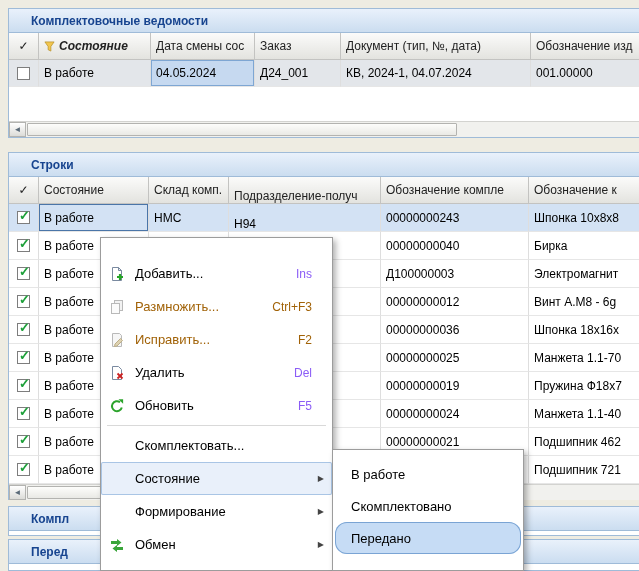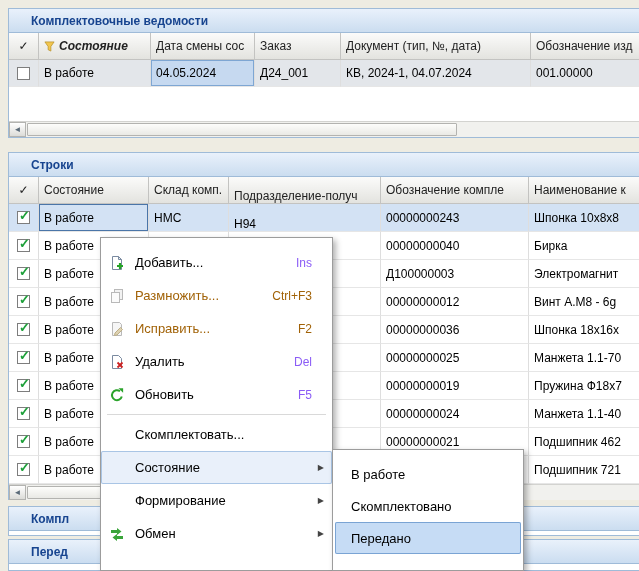--- a/index.html
+++ b/index.html
@@ -90,40 +90,40 @@
     background: linear-gradient(#fdfdfb, #e9e9e5);
     border: 1px solid #b3b3b0; border-radius: 1px;
   }
   .bpanel { z-index: 1; }
   
   .menu {
     position: absolute; left: 100px; top: 237px;
     width: 233px; height: 334px;
     background: #fff; border: 1px solid #9c9c9c;
     box-shadow: 3px 3px 6px rgba(0,0,0,.3);
-    padding-top: 8px; z-index: 20;
+    padding-top: 19px; z-index: 20;
   }
   .mi { height: 33px; display: flex; align-items: center; padding: 0 8px 0 4px; }
   .mi .ico { flex: 0 0 24px; height: 20px; display: flex; align-items: center; justify-content: center; margin-right: 6px; }
   .mi .lab { flex: 1; font-size: 13px; white-space: nowrap; overflow: hidden; }
   .mi .sc { font-size: 12px; color: #8b5cf6; margin-right: 12px; }
   .mi .arrow { font-size: 8px; color: #444; }
   .mi.disabled .lab, .mi.disabled .sc { color: #a16207; }
   .mi.open { background: #e9f0fa; box-shadow: inset 0 0 0 1px #a9c5e5; border-radius: 2px; }
   .msep { height: 1px; background: #d9d9d9; margin: 3px 6px; }
   
   .submenu {
     position: absolute; left: 332px; top: 449px;
     width: 192px; height: 122px;
     background: #fff; border: 1px solid #9c9c9c;
     box-shadow: 3px 3px 6px rgba(0,0,0,.3);
     padding-top: 8px; z-index: 21;
   }
   .smi { height: 32px; display: flex; align-items: center; padding: 0 10px 0 18px; font-size: 13px; white-space: nowrap; }
-  .smi.hl { background: #c6dcf5; box-shadow: inset 0 0 0 1px #7aa4d4; border-radius: 2px; margin: 0 2px; padding-left: 16px; }
+  .smi.hl { background: #c6dcf5; box-shadow: inset 0 0 0 1px #7aa4d4; border-radius: 12px; margin: 0 2px; padding-left: 16px; }
 </style>
 </head>
 <body>
 
 <div class="panel t1" style="top:8px; height:130px;">
   <div class="panel-header">
     <span>Комплектовочные ведомости</span>
   </div>
   <div class="grid-head">
     <div class="gh v0 center">
@@ -183,21 +183,21 @@
     <div class="gh s2">
         <span>Склад комп.</span>
       </div>
     <div class="gh s3">
         <span>Подразделение-получ</span>
       </div>
     <div class="gh s4">
         <span>Обозначение компле</span>
       </div>
     <div class="gh s5">
-        <span>Наименование к</span>
+        <span>Обозначение к</span>
       </div>
   </div>
 
   <div class="grid-row rowsel2">
     <div class="gc s0 center">
         <span class="cb checked"></span>
       </div>
     <div class="gc s1 focus-cell">В работе</div>
     <div class="gc s2">НМС</div>
     <div class="gc s3">Н94</div>

